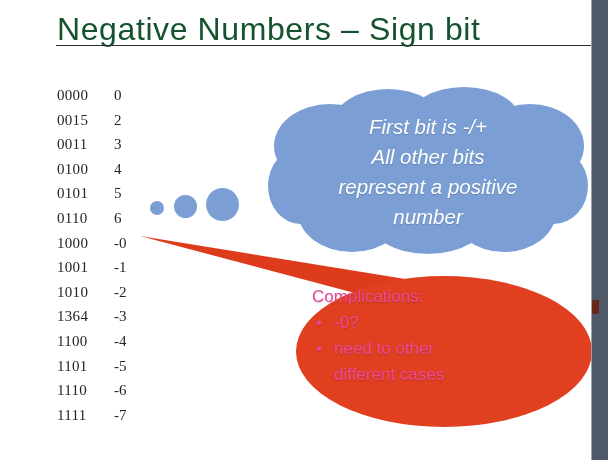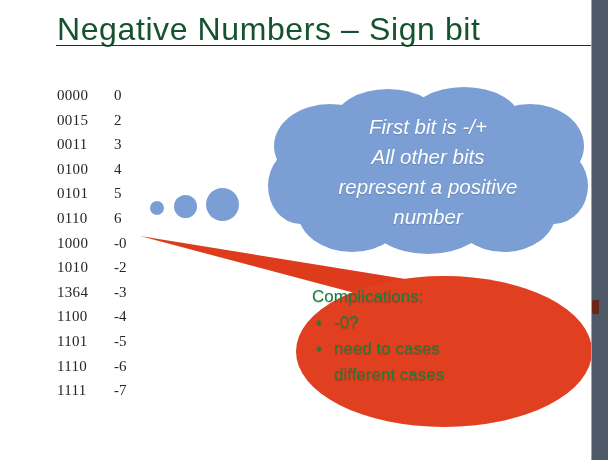--- a/index.html
+++ b/index.html
@@ -112,21 +112,21 @@
     width: 296px;
     height: 151px;
     border-radius: 50%;
     background: #e0401f;
   }
   #red-text {
     position: absolute;
     left: 312px;
     top: 284px;
     width: 230px;
-    color: #15803d;
+    color: #ec4899;
     font-size: 17px;
     line-height: 26px;
     text-shadow: 0 1px 1px rgba(0,0,0,0.18);
   }
   #red-text .heading { margin: 0 0 0 0; }
   #red-text ul {
     margin: 0;
     padding: 0;
     list-style: none;
   }
@@ -176,20 +176,21 @@
   <div id="title-rule"></div>
 
   <div id="bin-table">
       <div class="bin-row"><span class="bin-bits">0000</span><span class="bin-dec">0</span></div>
       <div class="bin-row"><span class="bin-bits">0015</span><span class="bin-dec">2</span></div>
       <div class="bin-row"><span class="bin-bits">0011</span><span class="bin-dec">3</span></div>
       <div class="bin-row"><span class="bin-bits">0100</span><span class="bin-dec">4</span></div>
       <div class="bin-row"><span class="bin-bits">0101</span><span class="bin-dec">5</span></div>
       <div class="bin-row"><span class="bin-bits">0110</span><span class="bin-dec">6</span></div>
       <div class="bin-row"><span class="bin-bits">1000</span><span class="bin-dec">-0</span></div>
+      <div class="bin-row"><span class="bin-bits">1001</span><span class="bin-dec">-1</span></div>
       <div class="bin-row"><span class="bin-bits">1010</span><span class="bin-dec">-2</span></div>
       <div class="bin-row"><span class="bin-bits">1364</span><span class="bin-dec">-3</span></div>
       <div class="bin-row"><span class="bin-bits">1100</span><span class="bin-dec">-4</span></div>
       <div class="bin-row"><span class="bin-bits">1101</span><span class="bin-dec">-5</span></div>
       <div class="bin-row"><span class="bin-bits">1110</span><span class="bin-dec">-6</span></div>
       <div class="bin-row"><span class="bin-bits">1111</span><span class="bin-dec">-7</span></div>
     </div>
 
   <div class="tail-dot" id="tail-dot-1"></div>
   <div class="tail-dot" id="tail-dot-2"></div>
@@ -227,21 +228,21 @@
   <div id="red-ellipse"></div>
   <div id="red-text">
     <div class="heading">Complications:</div>
     <ul>
         <li>
           <span class="bullet">•</span>
           <div>-0?</div>
         </li>
         <li>
           <span class="bullet">•</span>
-          <div>need to cases</div>
+          <div>need to other</div>
           <div>different cases</div>
         </li>
       </ul>
   </div>
 
   <div id="right-bar-edge"></div>
   <div id="right-bar"></div>
   <div id="right-bar-notch"></div>
 
 </div>

